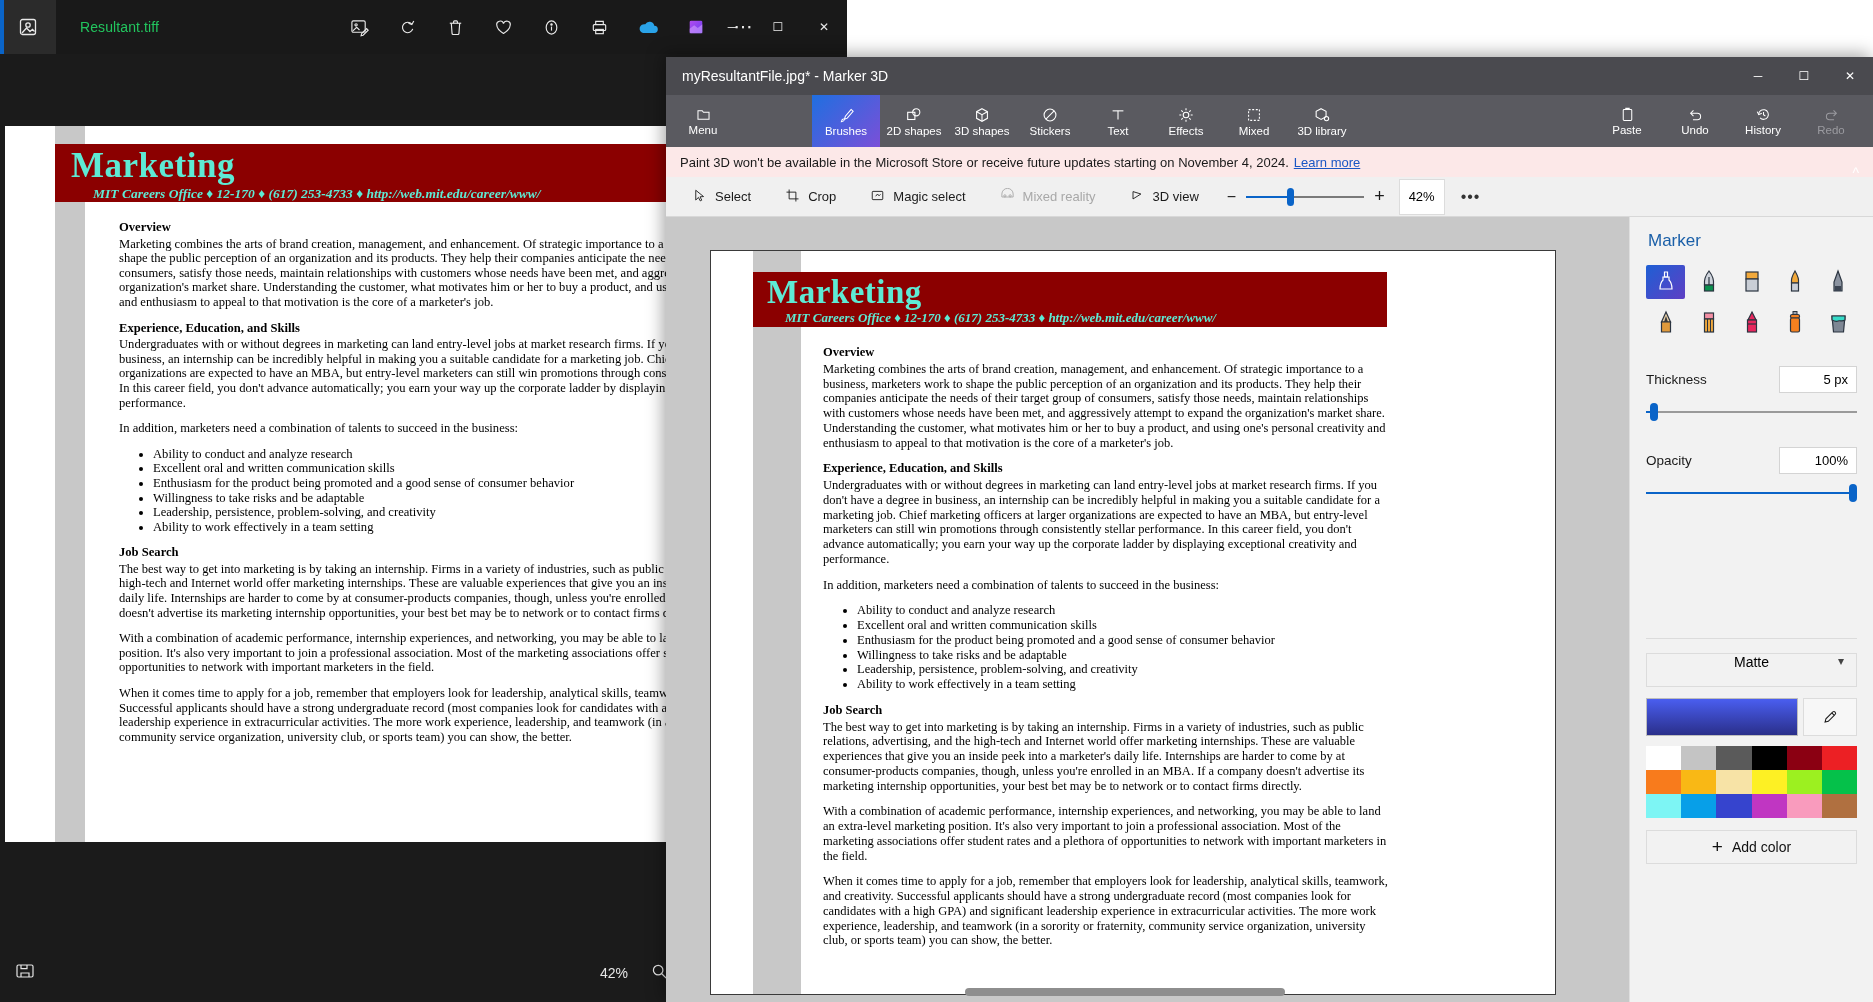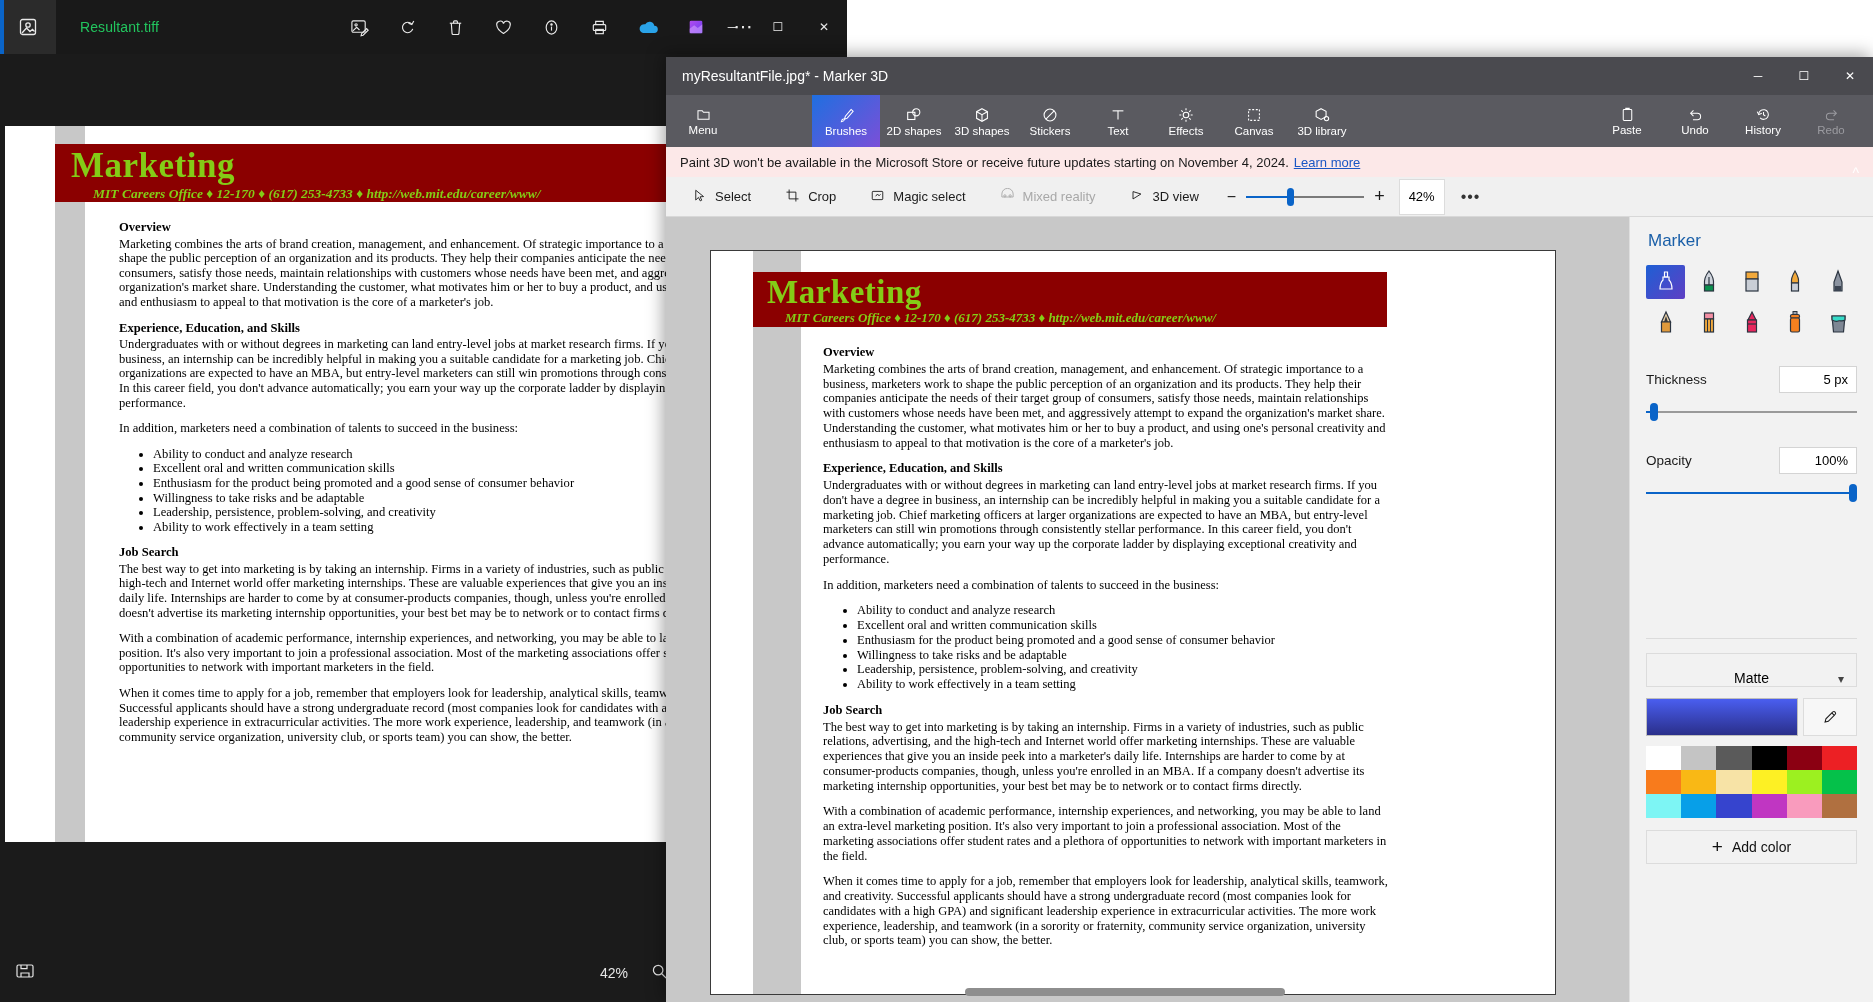--- a/index.html
+++ b/index.html
@@ -57,21 +57,21 @@
     position: absolute; left: 0; bottom: 0; width: 847px; height: 58px;
     background: #1b1b1b; display: flex; align-items: center;
   }
   .photos-zoomtxt { position: absolute; left: 600px; color: #e6e6e6; font-size: 14px; }
   .photos-save { margin-left: 14px; color:#e6e6e6; }
 
   
   .doc { background: #fff; font-family: "Liberation Serif", serif; color: #000; }
   .doc-sidebar { position:absolute; background: #c8c8c8; }
   .doc-banner {
-    background: #8b0000; color: #84cc16; position: relative;
+    background: #8b0000; color: #5eead4; position: relative;
   }
   .doc-banner h1 {
     font-family: "Liberation Serif", serif; font-weight: bold; font-style: normal;
     letter-spacing: .5px;
   }
   .doc-banner .sub {
     font-family: "Liberation Serif", serif; font-style: italic; font-weight: bold;
   }
   .doc-body { position: absolute; }
   .doc-body h3 { font-size: inherit; font-weight: bold; margin-bottom: 2px; }
@@ -174,21 +174,21 @@
     width: 78px; height: 27px; background: #fff; border: 1px solid #d4d4d4;
     display: flex; align-items: center; justify-content: flex-end; padding-right: 8px; font-size: 13px;
   }
   .panel-slider { position: relative; height: 18px; margin-top: 10px; }
   .ps-track { position:absolute; top:8px; left:0; right:0; height:2px; background:#9a9a9a; }
   .ps-fill { position:absolute; top:8px; left:0; height:2px; background:#0a64c8; }
   .ps-thumb { position:absolute; top:0; width:8px; height:18px; border-radius:4px; background:#0a64c8; }
   .panel-sep { height:1px; background:#dcdcdc; margin: 26px 0 14px; }
   .matte {
     height: 34px; border: 1px solid #dcdcdc; background: #f2f2f2; display:flex;
-    align-items:flex-end; justify-content:center; position: relative; font-size: 14px;
+    align-items:flex-start; justify-content:center; position: relative; font-size: 14px;
   }
   .matte .chev { position:absolute; right: 12px; color:#444; font-size: 12px; }
   .colorrow { display:flex; gap: 5px; margin-top: 11px; }
   .curcolor { flex: 1; height: 38px; background: linear-gradient(180deg,#4a5ef0,#2a2f8a); border:1px solid #bdbdbd; }
   .eyedrop { width: 54px; height: 38px; background:#f7f7f7; border:1px solid #dcdcdc;
              display:flex; align-items:center; justify-content:center; }
   .swatches { display:grid; grid-template-columns: repeat(6,1fr); margin-top: 10px; }
   .swatch { height: 24px; }
   .addcolor {
     height: 34px; border:1px solid #dcdcdc; margin-top: 12px; display:flex;
@@ -407,21 +407,21 @@
             </svg>
           </div>
           <div>Effects</div>
         </div>
         <div class="rib-item">
           <div class="ic">
             <svg width="18" height="18" viewBox="0 0 20 20" fill="none" stroke="#fff" stroke-width="1.2" stroke-dasharray="2.2 1.8">
               <rect x="4" y="4" width="12" height="12"></rect>
             </svg>
           </div>
-          <div>Canvas</div>
+          <div>Mixed</div>
         </div>
         <div class="rib-item">
           <div class="ic">
             <svg width="18" height="18" viewBox="0 0 20 20" fill="none" stroke="#fff" stroke-width="1.2">
               <path d="M9 3 L14.5 6 v6 L9 15 L3.5 12 V6z"></path>
                 <circle cx="15" cy="14" r="2.4"></circle>
             </svg>
           </div>
           <div>3D library</div>
         </div>

